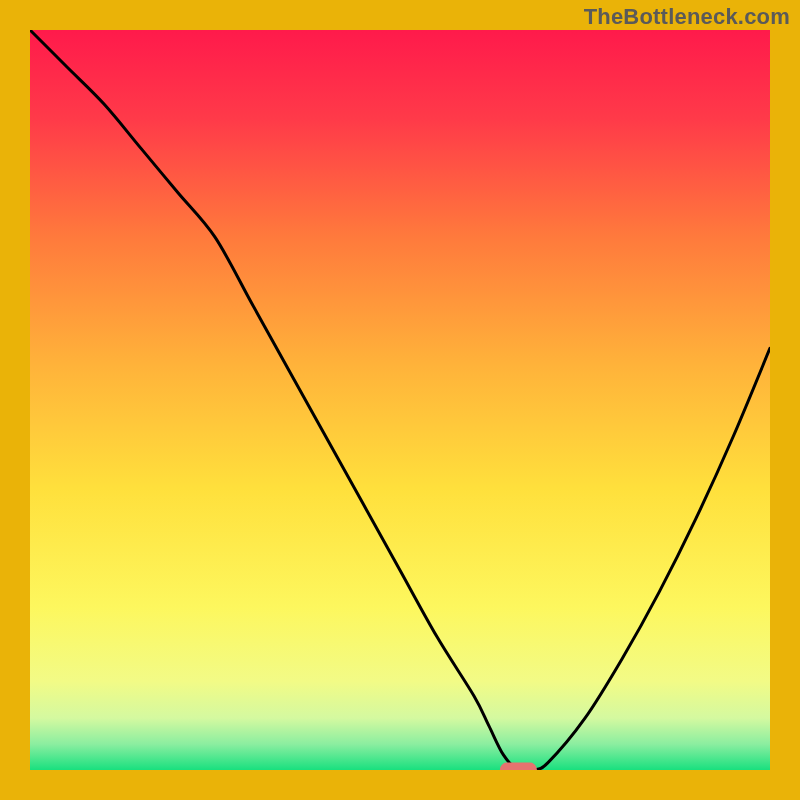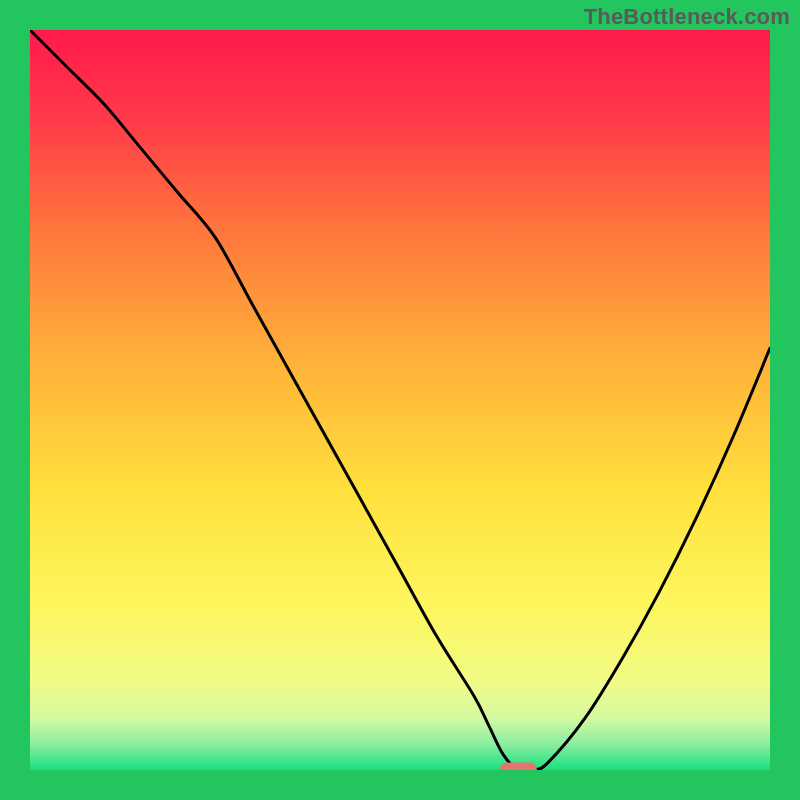--- a/index.html
+++ b/index.html
@@ -7,21 +7,21 @@
     padding: 0;
     width: 800px;
     height: 800px;
     background: #000;
     overflow: hidden;
   }
   .frame {
     position: relative;
     width: 800px;
     height: 800px;
-    background: #22c55e;
+    background: #eab308;
   }
   .plot-area {
     position: absolute;
     left: 30px;
     top: 30px;
     width: 740px;
     height: 740px;
   }
   .watermark {
     position: absolute;

